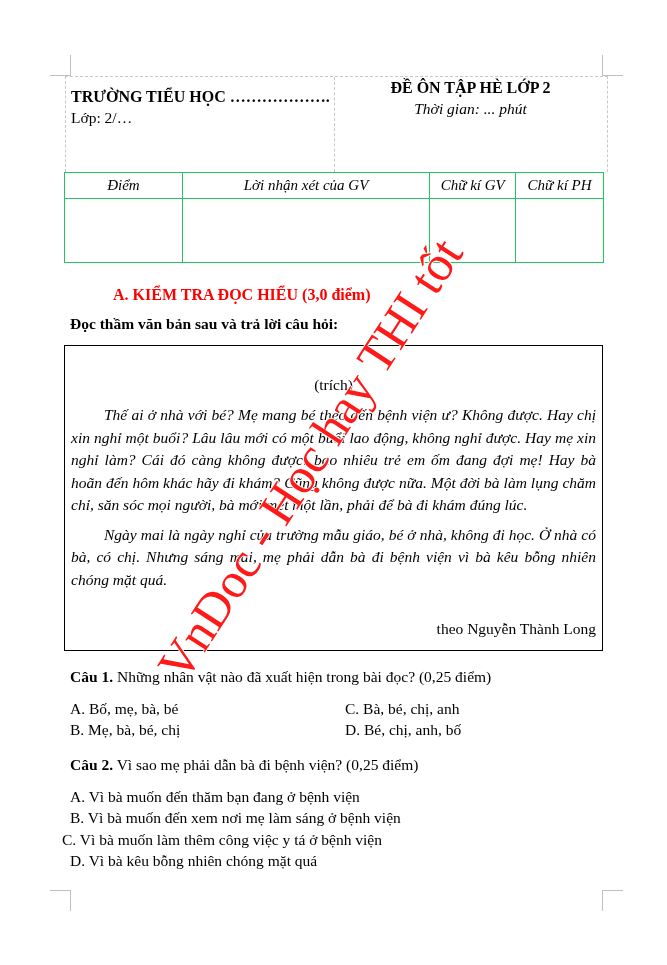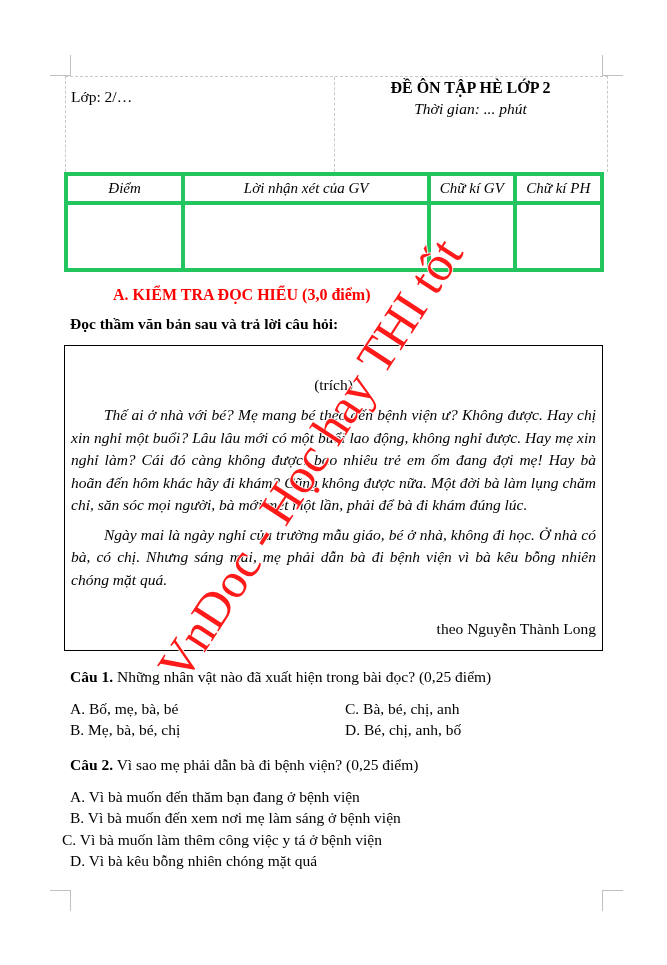--- a/index.html
+++ b/index.html
@@ -20,21 +20,21 @@
   .hdr { left: 65px; top: 76px; width: 543px; height: 96px; border: 1px dashed #c8c8c8; border-bottom: none; box-sizing: border-box; }
   .hdr-div { position: absolute; left: 268px; top: 0; bottom: 0; border-left: 1px dashed #c8c8c8; }
   .hdr-left { position: absolute; left: 5px; top: 9px; font-size: 15.5px; line-height: 21px; }
   .hdr-left .school { font-weight: bold; font-size: 16px; }
   .hdr-right { position: absolute; left: 268px; right: 0; top: 0; text-align: center; font-size: 15.5px; line-height: 21px; }
   .hdr-right .title { font-weight: bold; font-size: 16px; margin-top: 0px; }
   .hdr-right .time { font-style: italic; }
 
   
   table.score { position: absolute; left: 64px; top: 172px; width: 540px; border-collapse: collapse; }
-  table.score td { border: 4px solid #22c55e; padding: 0; font-style: italic; font-size: 15px; text-align: center; }
+  table.score td { border: 1px solid #22c55e; padding: 0; font-style: italic; font-size: 15px; text-align: center; }
   table.score tr.h td { height: 25px; }
   table.score tr.b td { height: 63px; }
 
   .sectionA { left: 113px; top: 286px; color: #ff0000; font-weight: bold; font-size: 16px; }
   .instr { left: 70px; top: 315px; font-weight: bold; font-size: 15.5px; }
 
   .passage { left: 64px; top: 345px; width: 539px; height: 306px; border: 1.5px solid #000; box-sizing: border-box; }
   .p-title { position: absolute; left: 0; right: 0; top: 1px; text-align: center; font-weight: bold; font-size: 16px; }
   .p-sub { position: absolute; left: 0; right: 0; top: 30px; text-align: center; font-size: 15.5px; }
   .p-body { position: absolute; left: 6px; right: 6px; top: 58px; font-style: italic; font-size: 15.5px; line-height: 22.5px; text-align: justify; }
@@ -60,20 +60,21 @@
 <body>
 
 <div class="crop tl"></div>
 <div class="crop tr"></div>
 <div class="crop bl"></div>
 <div class="crop br"></div>
 
 <div class="abs hdr">
   <div class="hdr-div"></div>
   <div class="hdr-left">
+    <div class="school">TRƯỜNG TIỂU HỌC ……………….</div>
     <div>Lớp: 2/…</div>
   </div>
   <div class="hdr-right">
     <div class="title">ĐỀ ÔN TẬP HÈ LỚP 2</div>
     <div class="time">Thời gian: ... phút</div>
   </div>
 </div>
 
 <table class="score">
   <colgroup>

